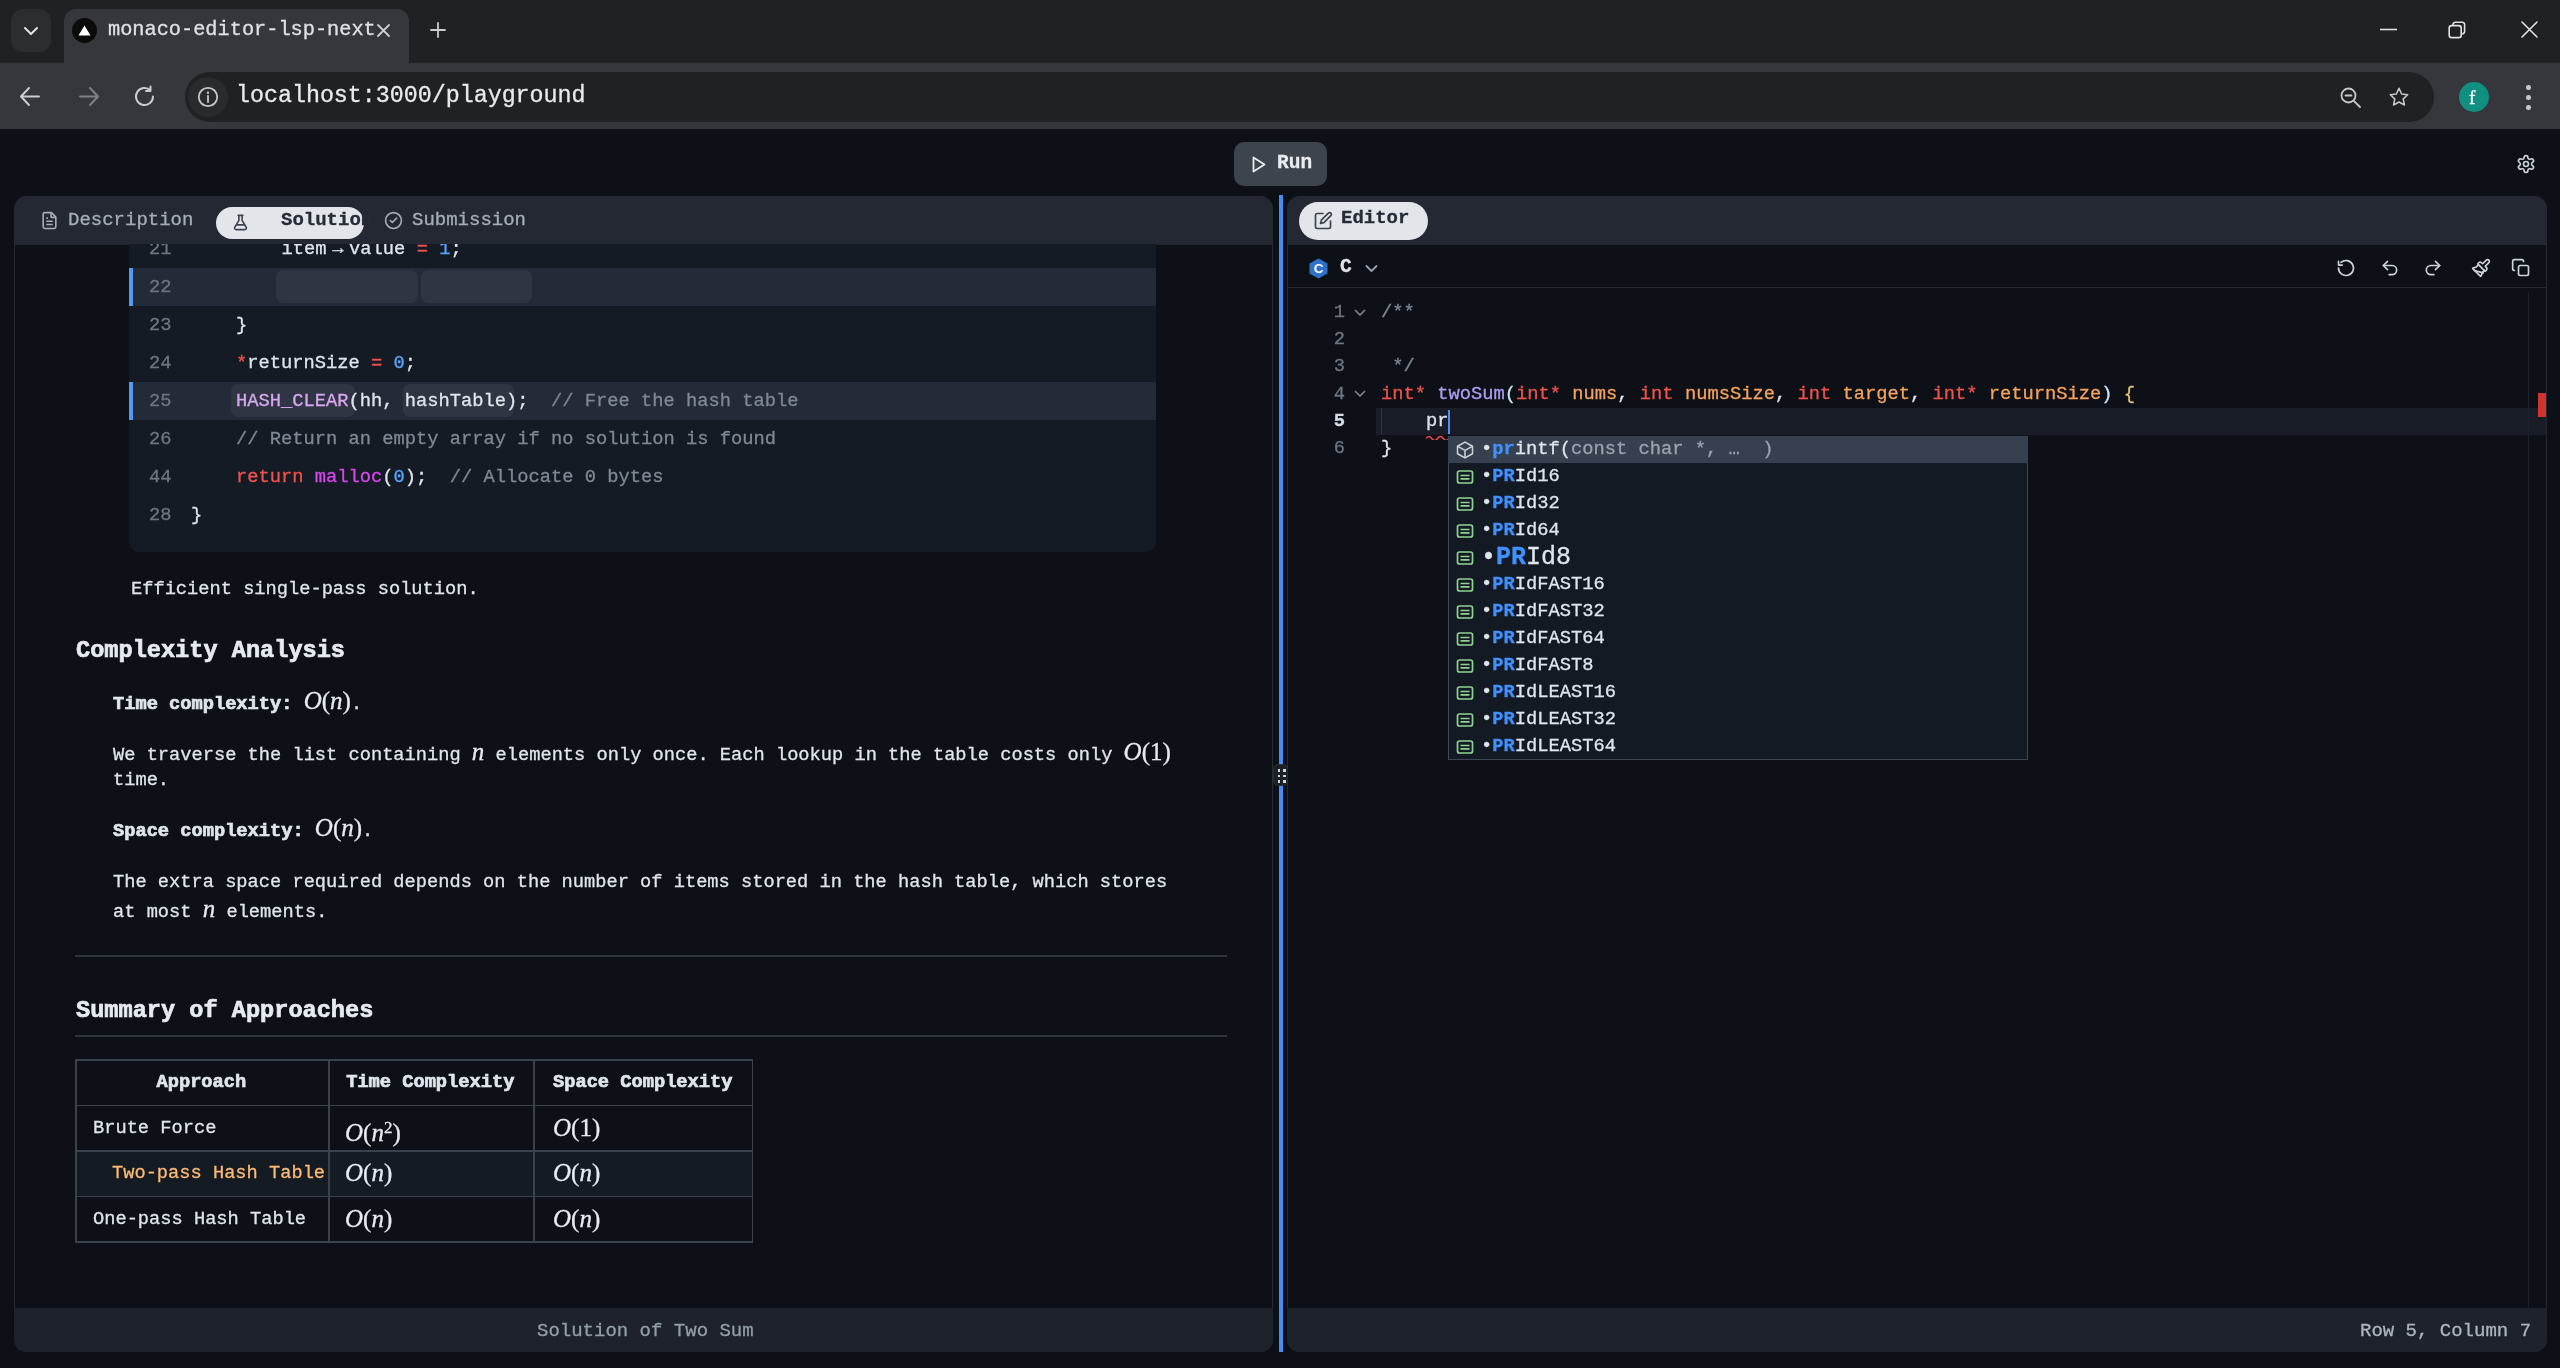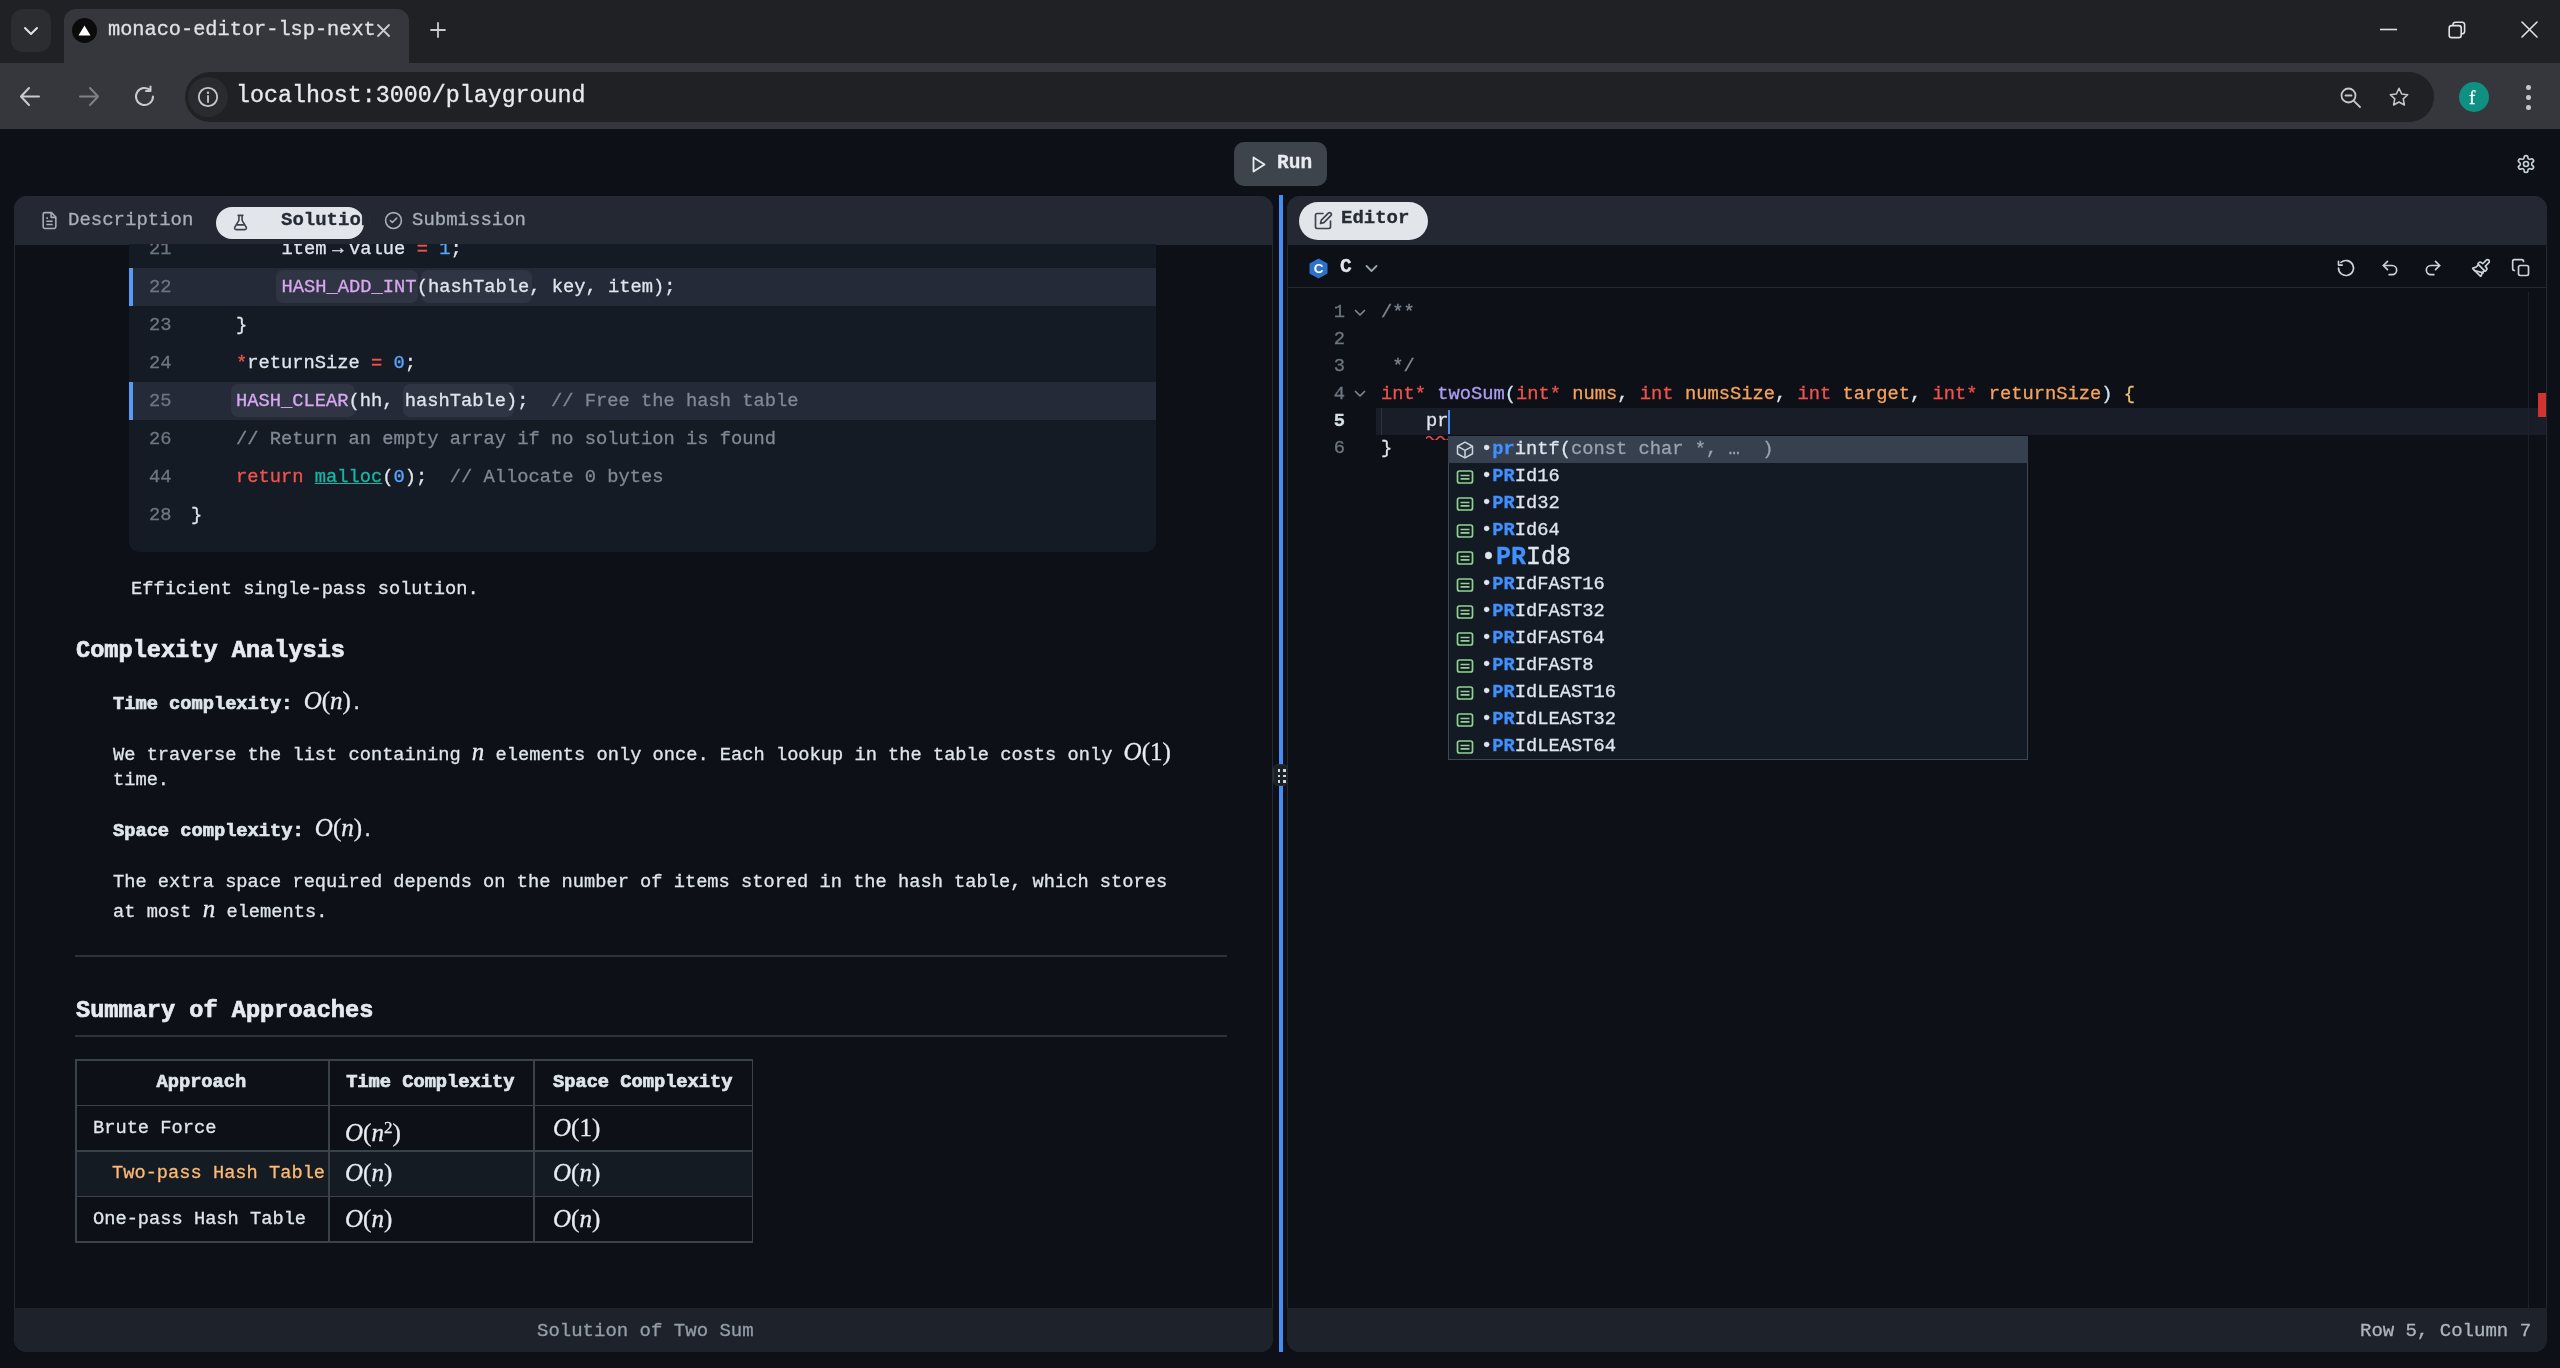--- a/index.html
+++ b/index.html
@@ -140,26 +140,25 @@
   <div class="abs" style="left:274px;top:140.0px;width:111px;height:33px;background:#2f3542;border-radius:7px;"></div>
   <div class="cl" style="left:20px;top:-14.5px;width:22.4px;height:38px;line-height:38px;font-size:18.75px;color:#6e7681;text-align:right;">21</div>
   <div class="cl" style="left:20px;top:23.5px;width:22.4px;height:38px;line-height:38px;font-size:18.75px;color:#6e7681;text-align:right;">22</div>
   <div class="cl" style="left:20px;top:61.5px;width:22.4px;height:38px;line-height:38px;font-size:18.75px;color:#6e7681;text-align:right;">23</div>
   <div class="cl" style="left:20px;top:99.5px;width:22.4px;height:38px;line-height:38px;font-size:18.75px;color:#6e7681;text-align:right;">24</div>
   <div class="cl" style="left:20px;top:137.5px;width:22.4px;height:38px;line-height:38px;font-size:18.75px;color:#6e7681;text-align:right;">25</div>
   <div class="cl" style="left:20px;top:175.5px;width:22.4px;height:38px;line-height:38px;font-size:18.75px;color:#6e7681;text-align:right;">26</div>
   <div class="cl" style="left:20px;top:213.5px;width:22.4px;height:38px;line-height:38px;font-size:18.75px;color:#6e7681;text-align:right;">44</div>
   <div class="cl" style="left:20px;top:251.5px;width:22.4px;height:38px;line-height:38px;font-size:18.75px;color:#6e7681;text-align:right;">28</div>
   <div class="cl" style="left:152.6px;top:-14.5px;height:38px;line-height:38px;font-size:18.75px;"><span style="color:#dfe5ec;">item</span><span style="display:inline-block;width:22.5px;text-align:center;color:#dfe5ec;">→</span><span style="color:#dfe5ec;">value&nbsp;</span><span style="color:#f2524c;">=&nbsp;</span><span style="color:#58a6ff;">1</span><span style="color:#dfe5ec;">;</span></div>
-  <div class="cl" style="left:152.6px;top:23.5px;height:38px;line-height:38px;font-size:18.75px;"><span style="color:#d8a7ef;">HASH_ADD_INT</span><span style="color:#dfe5ec;">(hashTable,&nbsp;key,&nbsp;item);</span></div>
   <div class="cl" style="left:107px;top:61.5px;height:38px;line-height:38px;font-size:18.75px;"><span style="color:#dfe5ec;">}</span></div>
   <div class="cl" style="left:107px;top:99.5px;height:38px;line-height:38px;font-size:18.75px;"><span style="color:#f2524c;">*</span><span style="color:#dfe5ec;">returnSize&nbsp;</span><span style="color:#f2524c;">=&nbsp;</span><span style="color:#58a6ff;">0</span><span style="color:#dfe5ec;">;</span></div>
   <div class="cl" style="left:107px;top:137.5px;height:38px;line-height:38px;font-size:18.75px;"><span style="color:#d8a7ef;">HASH_CLEAR</span><span style="color:#dfe5ec;">(hh,&nbsp;hashTable);&nbsp;&nbsp;</span><span style="color:#7f8894;">//&nbsp;Free&nbsp;the&nbsp;hash&nbsp;table</span></div>
   <div class="cl" style="left:107px;top:175.5px;height:38px;line-height:38px;font-size:18.75px;"><span style="color:#7f8894;">//&nbsp;Return&nbsp;an&nbsp;empty&nbsp;array&nbsp;if&nbsp;no&nbsp;solution&nbsp;is&nbsp;found</span></div>
-  <div class="cl" style="left:107px;top:213.5px;height:38px;line-height:38px;font-size:18.75px;"><span style="color:#f2524c;">return&nbsp;</span><span style="color:#14b8a6;text-decoration:underline;">malloc</span><span style="color:#dfe5ec;">(</span><span style="color:#58a6ff;">0</span><span style="color:#dfe5ec;">);&nbsp;&nbsp;</span><span style="color:#7f8894;">//&nbsp;Allocate&nbsp;0&nbsp;bytes</span></div>
+  <div class="cl" style="left:107px;top:213.5px;height:38px;line-height:38px;font-size:18.75px;"><span style="color:#f2524c;">return&nbsp;</span><span style="color:#d946ef;">malloc</span><span style="color:#dfe5ec;">(</span><span style="color:#58a6ff;">0</span><span style="color:#dfe5ec;">);&nbsp;&nbsp;</span><span style="color:#7f8894;">//&nbsp;Allocate&nbsp;0&nbsp;bytes</span></div>
   <div class="cl" style="left:62px;top:251.5px;height:38px;line-height:38px;font-size:18.75px;"><span style="color:#dfe5ec;">}</span></div>
   </div>
 
   <div id="lmd"></div>
   <div class="cl" style="left:131px;top:575px;height:28px;line-height:28px;font-size:18.7px;color:#dfe5ec;">Efficient&nbsp;single-pass&nbsp;solution.</div>
   <div class="cl" style="left:76px;top:634px;height:34px;line-height:34px;font-size:23.6px;color:#e6ebf1;font-weight:bold;-webkit-text-stroke:0.7px;">Complexity&nbsp;Analysis</div>
   <div class="cl" style="left:113px;top:686.5px;height:28px;line-height:28px;font-size:18.7px;color:#dfe5ec;"><span style="font-weight:bold;-webkit-text-stroke:0.7px;">Time&nbsp;complexity:&nbsp;</span><span style="font-family:'Liberation Serif',serif;font-style:italic;font-size:25px;color:#e6ebf1;font-weight:normal;">O</span><span style="font-family:'Liberation Serif',serif;font-size:25px;color:#e6ebf1;font-weight:normal;">(</span><span style="font-family:'Liberation Serif',serif;font-style:italic;font-size:25px;color:#e6ebf1;font-weight:normal;">n</span><span style="font-family:'Liberation Serif',serif;font-size:25px;color:#e6ebf1;font-weight:normal;">)</span>.</div>
   <div class="cl" style="left:113px;top:738px;height:28px;line-height:28px;font-size:18.7px;color:#dfe5ec;">We&nbsp;traverse&nbsp;the&nbsp;list&nbsp;containing&nbsp;<span style="font-family:'Liberation Serif',serif;font-style:italic;font-size:25px;color:#e6ebf1;font-weight:normal;">n</span>&nbsp;elements&nbsp;only&nbsp;once.&nbsp;Each&nbsp;lookup&nbsp;in&nbsp;the&nbsp;table&nbsp;costs&nbsp;only&nbsp;<span style="font-family:'Liberation Serif',serif;font-style:italic;font-size:25px;color:#e6ebf1;font-weight:normal;">O</span><span style="font-family:'Liberation Serif',serif;font-size:25px;color:#e6ebf1;font-weight:normal;">(</span><span style="font-family:'Liberation Serif',serif;font-size:25px;color:#e6ebf1;font-weight:normal;">1</span><span style="font-family:'Liberation Serif',serif;font-size:25px;color:#e6ebf1;font-weight:normal;">)</span></div>
   <div class="cl" style="left:113px;top:766px;height:28px;line-height:28px;font-size:18.7px;color:#dfe5ec;">time.</div>
   <div class="cl" style="left:113px;top:813.5px;height:28px;line-height:28px;font-size:18.7px;color:#dfe5ec;"><span style="font-weight:bold;-webkit-text-stroke:0.7px;">Space&nbsp;complexity:&nbsp;</span><span style="font-family:'Liberation Serif',serif;font-style:italic;font-size:25px;color:#e6ebf1;font-weight:normal;">O</span><span style="font-family:'Liberation Serif',serif;font-size:25px;color:#e6ebf1;font-weight:normal;">(</span><span style="font-family:'Liberation Serif',serif;font-style:italic;font-size:25px;color:#e6ebf1;font-weight:normal;">n</span><span style="font-family:'Liberation Serif',serif;font-size:25px;color:#e6ebf1;font-weight:normal;">)</span>.</div>

